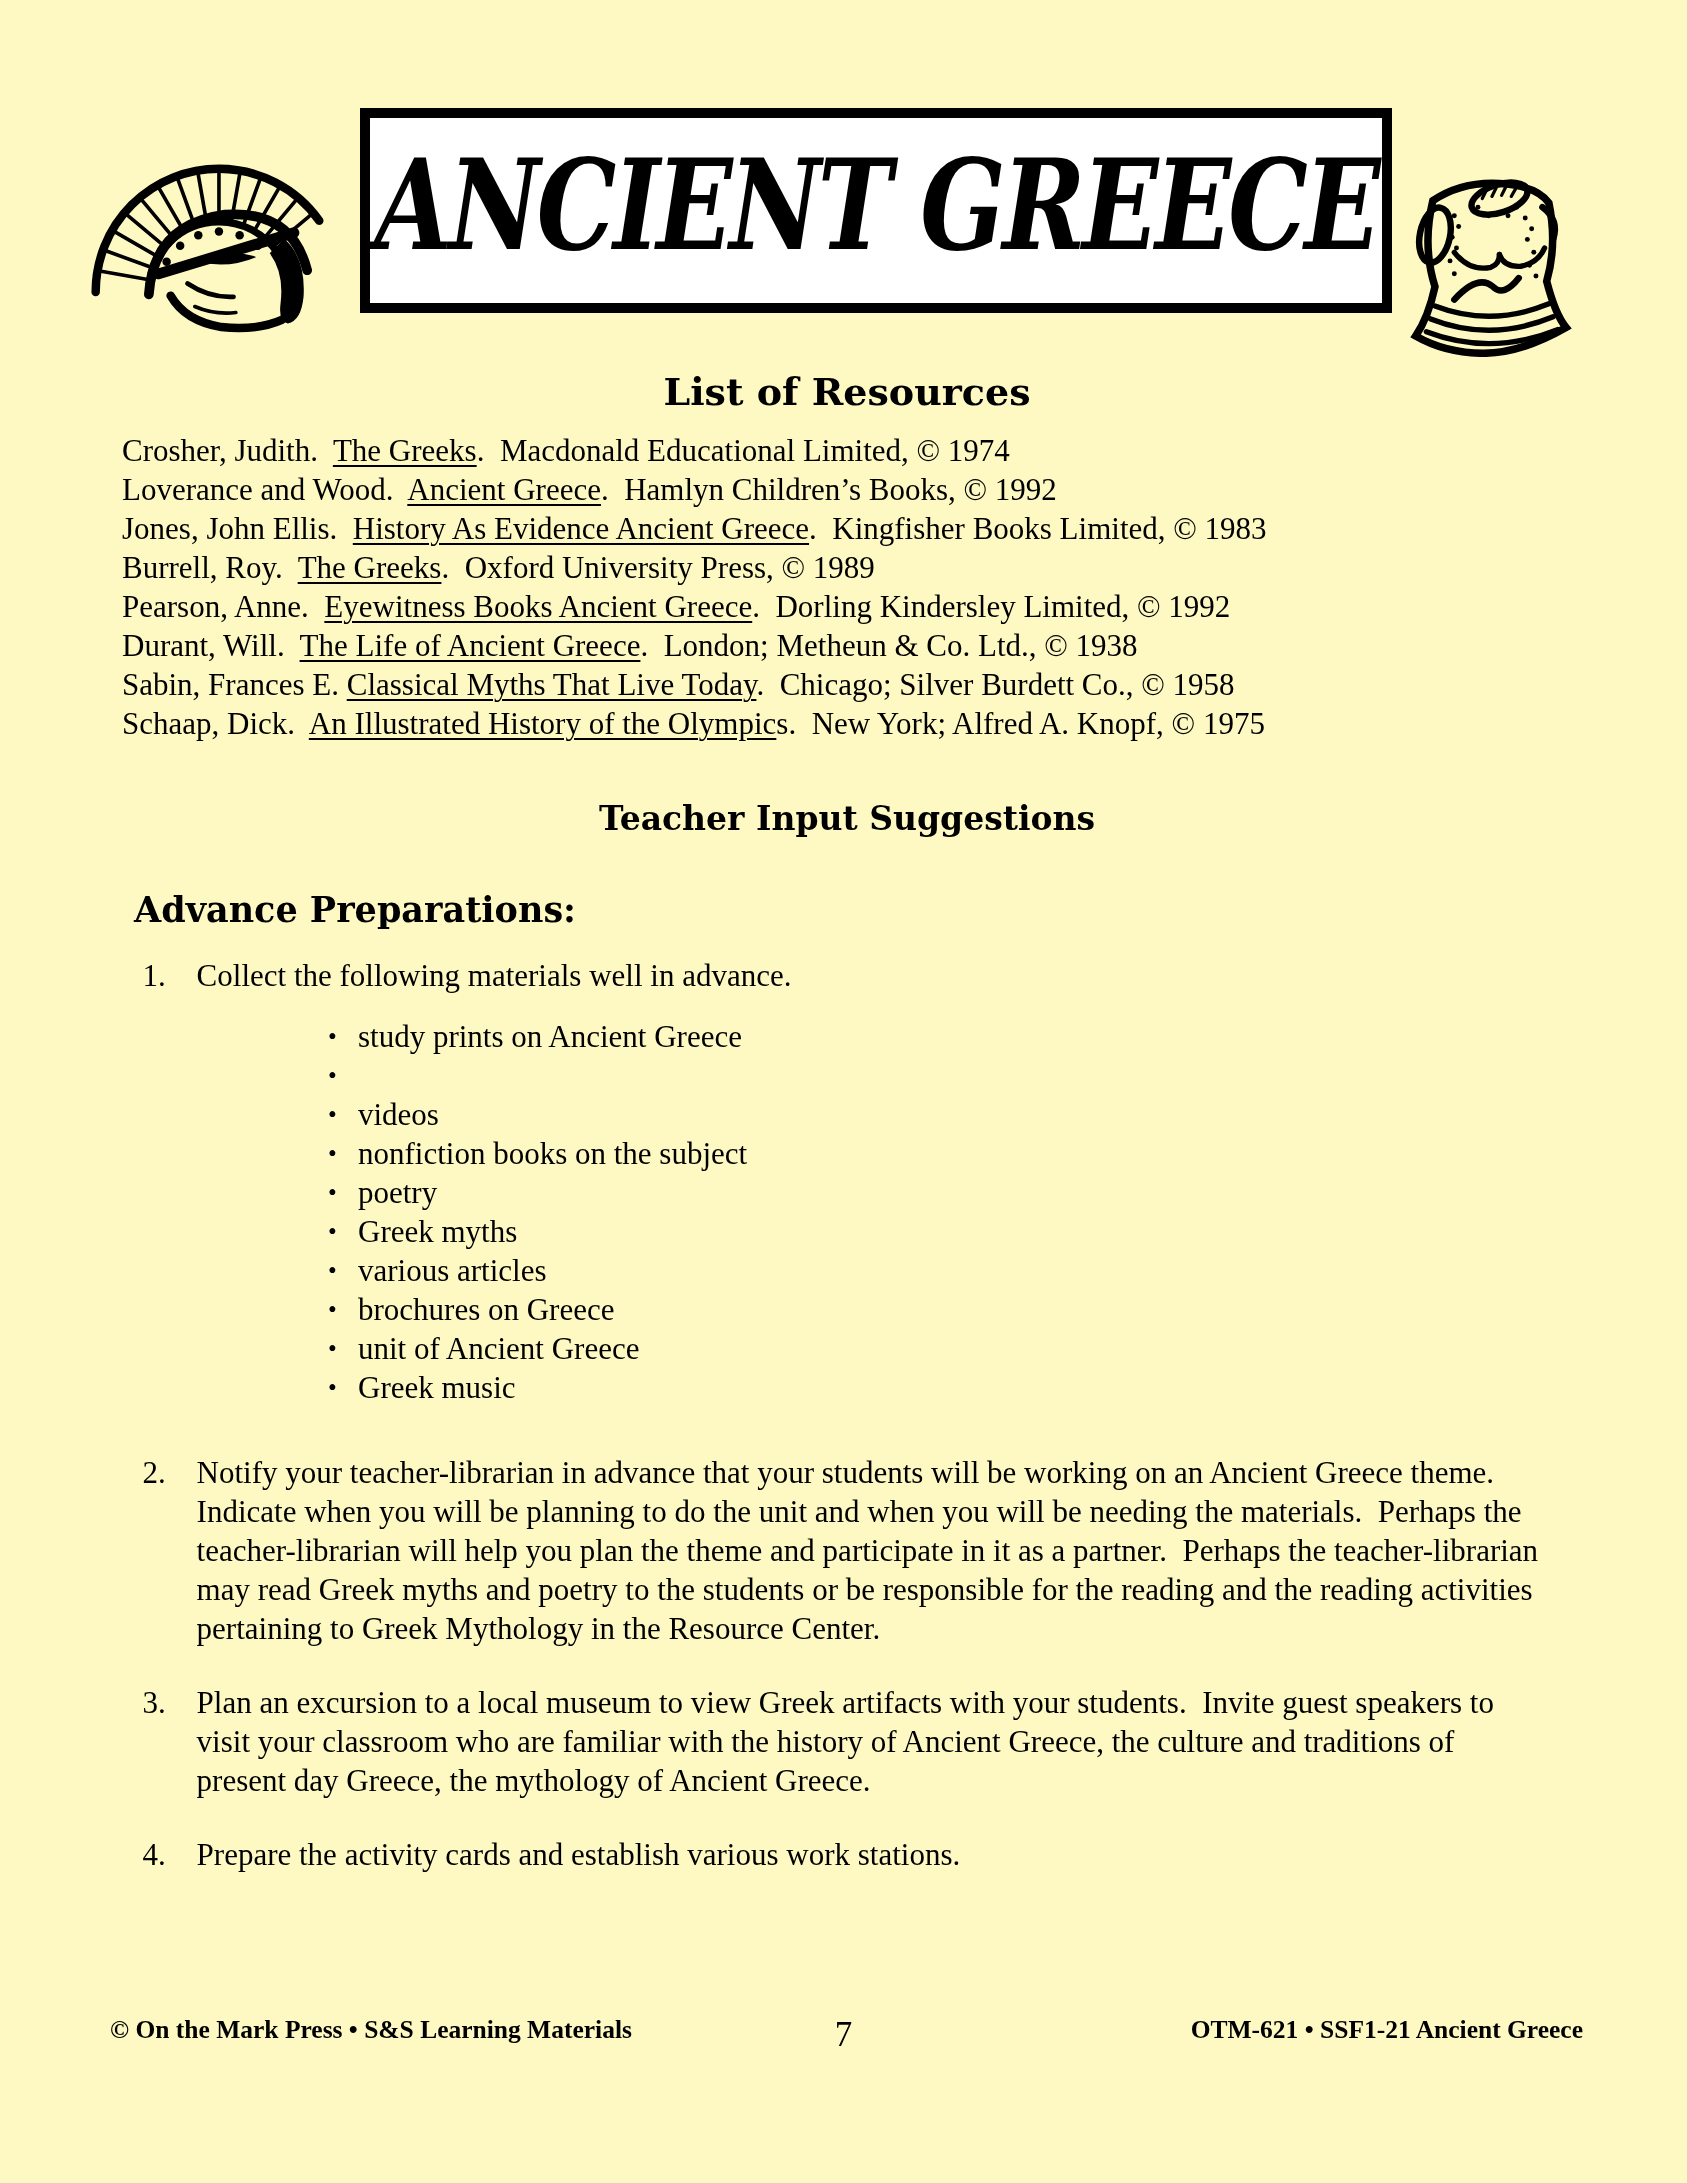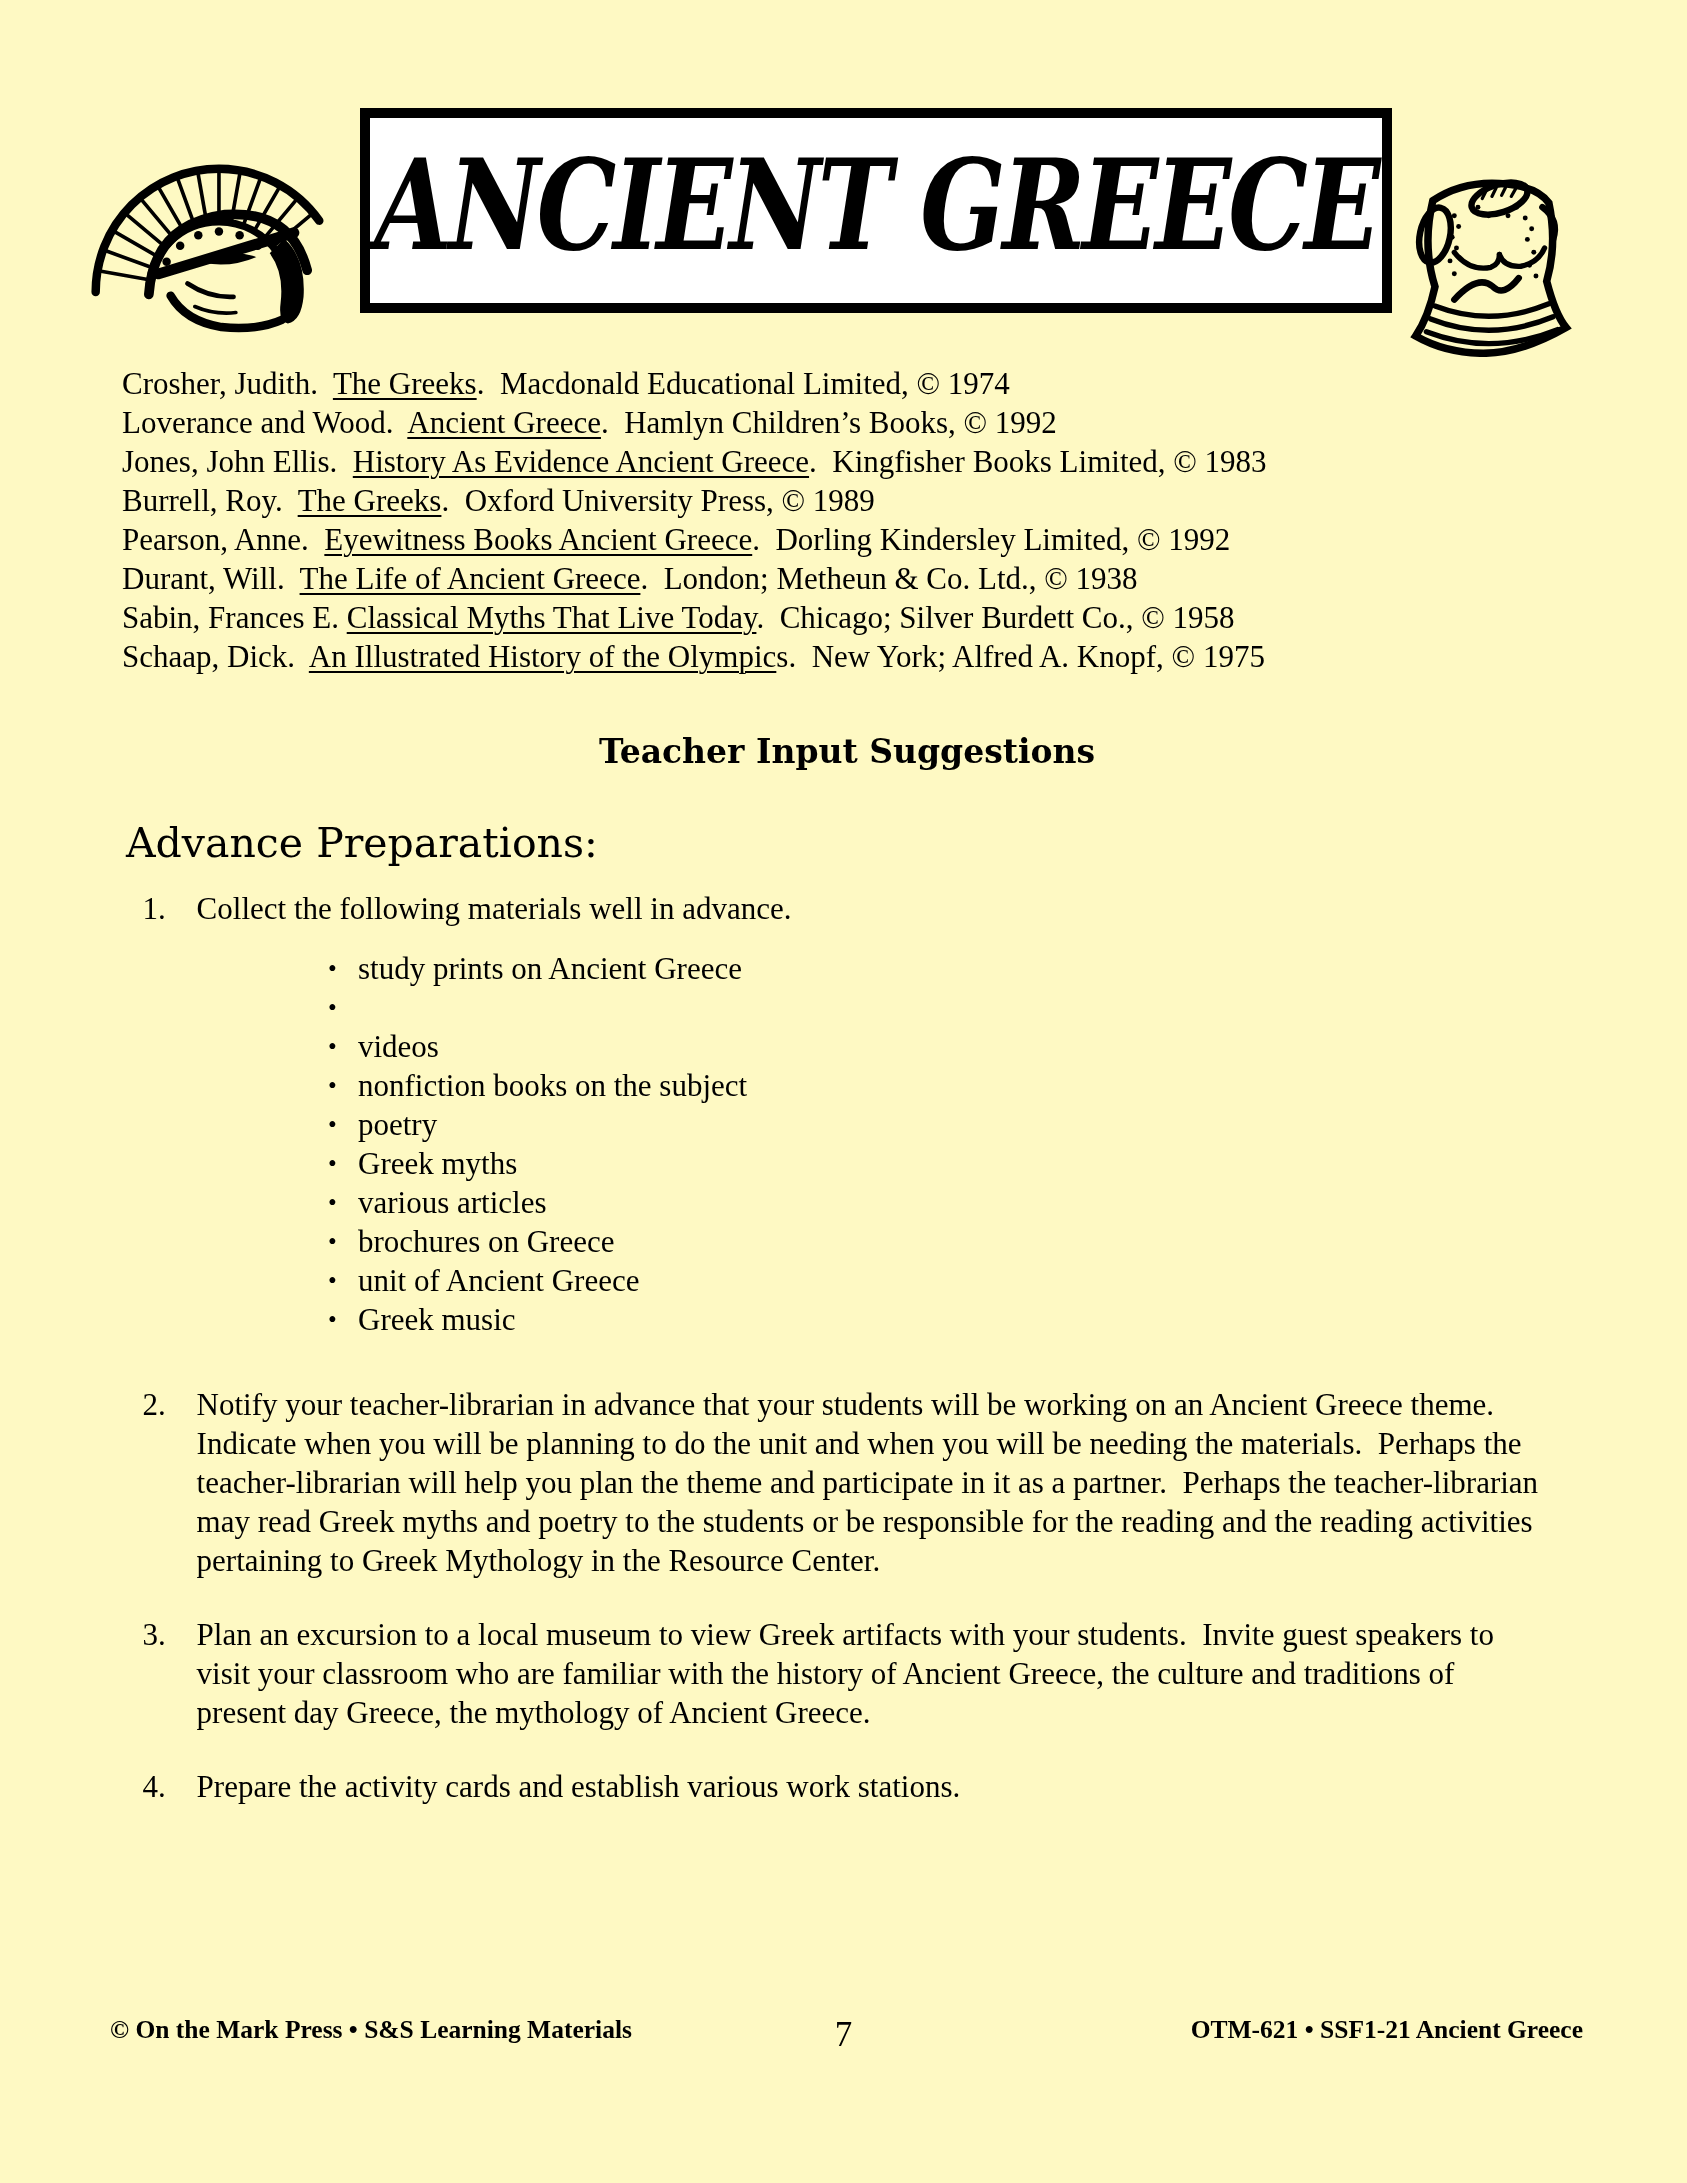--- a/index.html
+++ b/index.html
@@ -29,22 +29,22 @@
     text-align:center;font-family:"DejaVu Serif",serif;font-weight:bold;
     margin:0;
   }
   .res-heading{font-size:38px;line-height:49px;margin-top:3.3px;margin-bottom:15px;}
   .res p{
     font-size:31px;line-height:39px;margin:0;white-space:pre-wrap;
   }
   .res .bt{text-decoration:underline;text-decoration-thickness:2.1px;text-underline-offset:4.1px;}
   .ti-heading{font-size:33px;line-height:54px;margin-top:49px;}
   .ap-heading{
-    font-family:"DejaVu Serif",serif;font-weight:normal;font-size:41px;
-    line-height:46px;margin:41px 0 23px 4px;
+    font-family:"DejaVu Serif",serif;font-weight:bold;font-size:35px;
+    line-height:46px;margin:41px 0 23px 12px;
   }
   .ni{display:flex;margin:0 0 0 20.6px;}
   .ni .n{flex:0 0 54px;font-size:31px;line-height:39px;}
   .ni .t{
     flex:0 1 auto;max-width:1345px;font-size:31px;line-height:39px;
     white-space:pre-wrap;
   }
   .gap-after{margin-bottom:35px;}
   .materials{margin:21.4px 0 46px 206px;}
   .mrow{display:flex;font-size:31px;line-height:39px;}
@@ -142,20 +142,21 @@
         <circle cx="80" cy="36" r="2.3"></circle>
           <circle cx="90" cy="44" r="2.3"></circle>
         <circle cx="108" cy="44" r="2.3"></circle>
           <circle cx="116" cy="36" r="2.3"></circle>
       </g>
     </svg>
   </div>
 
   <div class="content">
 
+    <h1 class="h-center res-heading">List of Resources</h1>
 
     <div class="res">
       <p><span>Crosher, Judith.  </span><span class="bt">The Greeks</span><span>.  Macdonald Educational Limited, © 1974</span></p>
       <p><span>Loverance and Wood.  </span><span class="bt">Ancient Greece</span><span>.  Hamlyn Children’s Books, © 1992</span></p>
       <p><span>Jones, John Ellis.  </span><span class="bt">History As Evidence Ancient Greece</span><span>.  Kingfisher Books Limited, © 1983</span></p>
       <p><span>Burrell, Roy.  </span><span class="bt">The Greeks</span><span>.  Oxford University Press, © 1989</span></p>
       <p><span>Pearson, Anne.  </span><span class="bt">Eyewitness Books Ancient Greece</span><span>.  Dorling Kindersley Limited, © 1992</span></p>
       <p><span>Durant, Will.  </span><span class="bt">The Life of Ancient Greece</span><span>.  London; Metheun &amp; Co. Ltd., © 1938</span></p>
       <p><span>Sabin, Frances E. </span><span class="bt">Classical Myths That Live Today</span><span>.  Chicago; Silver Burdett Co., © 1958</span></p>
       <p><span>Schaap, Dick.  </span><span class="bt">An Illustrated History of the Olympic</span><span>s.  New York; Alfred A. Knopf, © 1975</span></p>

